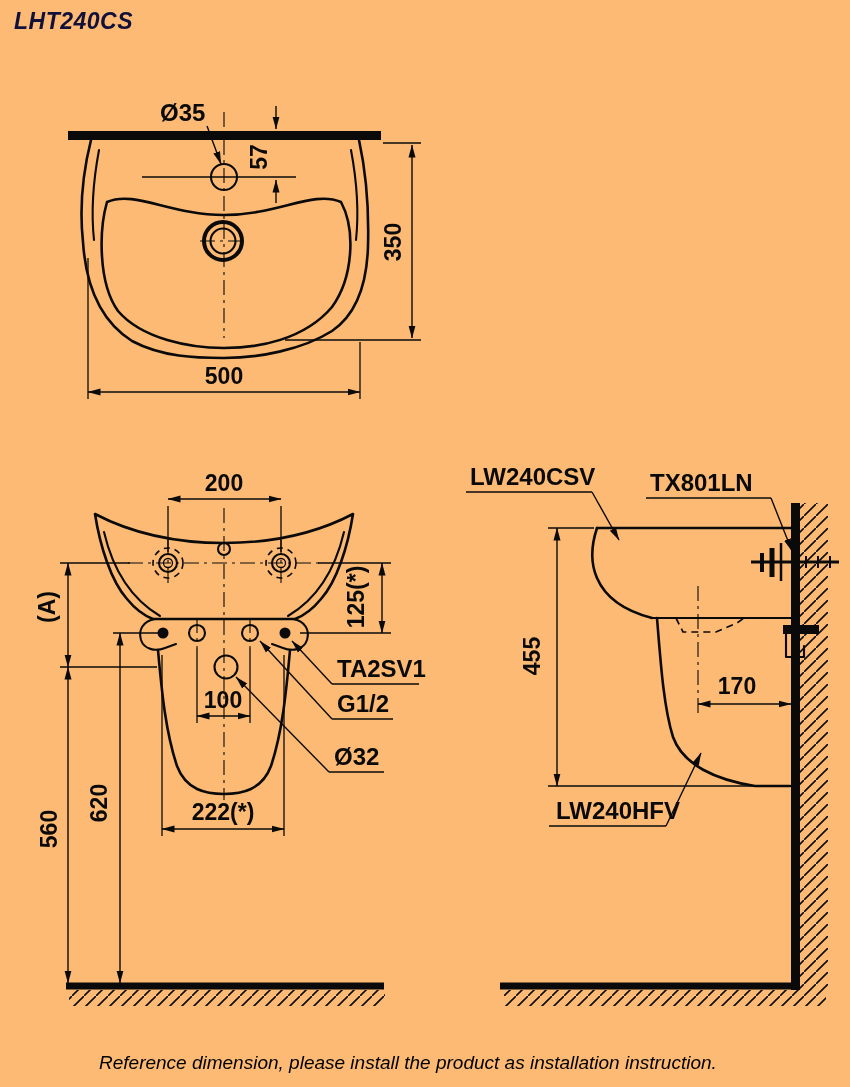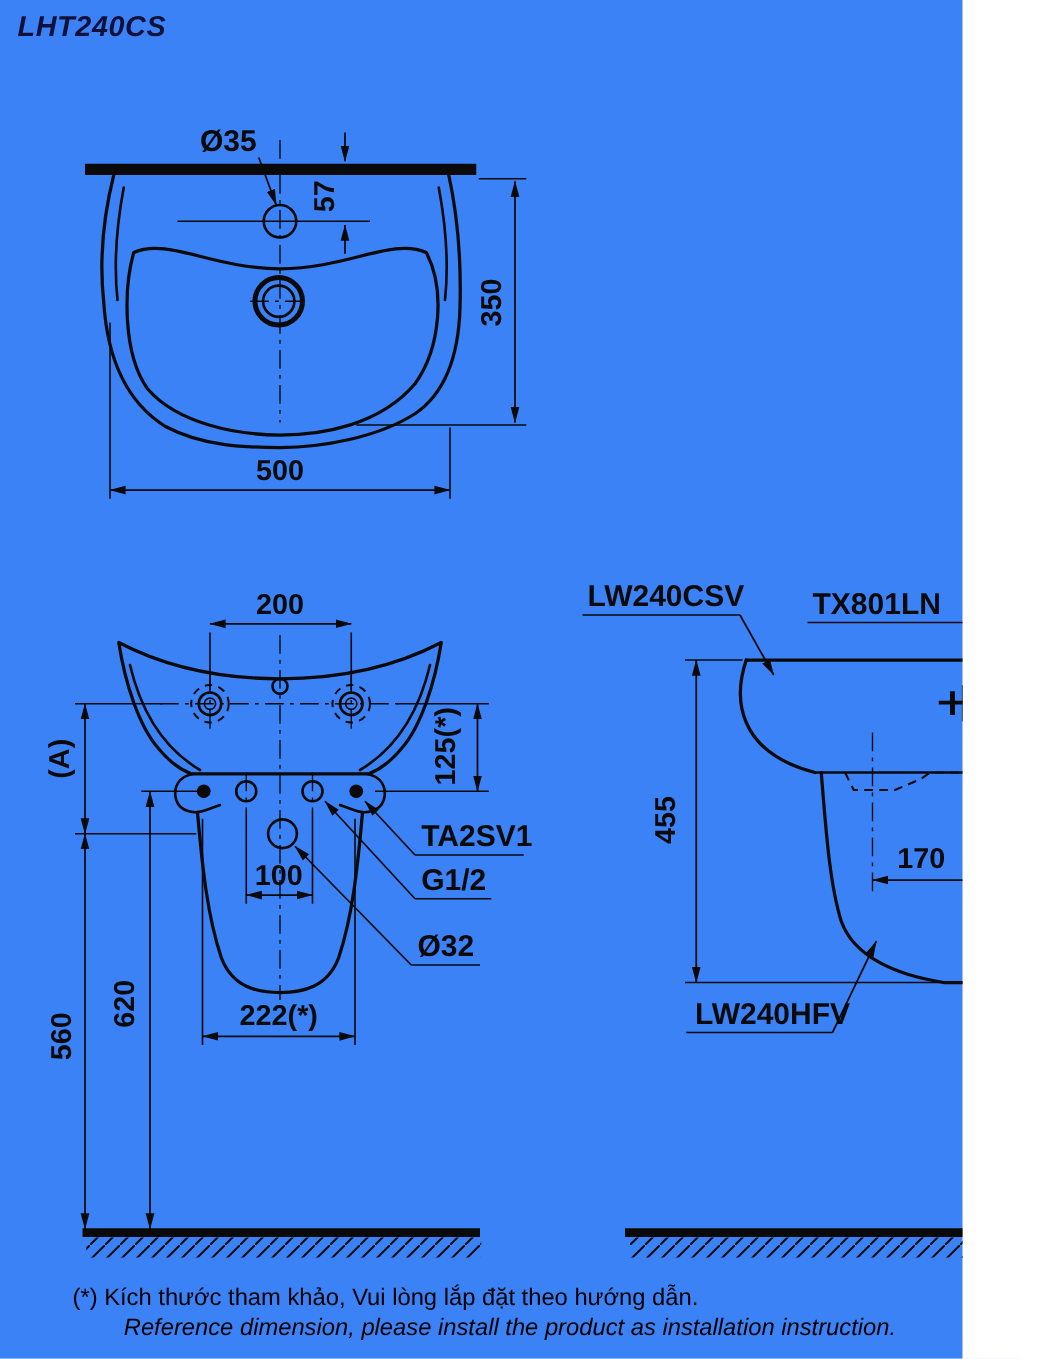--- a/index.html
+++ b/index.html
@@ -1,17 +1,17 @@
 <!DOCTYPE html>
 <html><head>
 <meta charset="utf-8">
 <style>
   html,body{margin:0;padding:0;background:#ffffff;}
-  .page{position:relative;width:754px;height:1087px;background:#3b82f6;overflow:hidden;
-        font-family:"Liberation Sans",sans-serif;color:#000;padding-left:16px;}
+  .page{position:relative;width:850px;height:1087px;background:#fdba74;overflow:hidden;
+        font-family:"Liberation Sans",sans-serif;color:#000;}
   .title{position:absolute;left:14px;top:8px;font-size:23px;font-weight:bold;font-style:italic;
          color:#10103a;letter-spacing:.5px;}
   .footnote-vi{position:absolute;left:58px;top:1028px;font-size:19px;color:#000;}
   .footnote-en{position:absolute;left:99px;top:1052px;font-size:19px;font-style:italic;color:#000;}
   svg{position:absolute;left:0;top:0;}
   .ol{fill:none;stroke:#0a0a0a;stroke-width:2.6;stroke-linecap:round;stroke-linejoin:round;}
   .ol2{fill:none;stroke:#0a0a0a;stroke-width:2.1;stroke-linecap:round;stroke-linejoin:round;}
   .thin{fill:none;stroke:#0a0a0a;stroke-width:1.3;}
   .dim{fill:none;stroke:#0a0a0a;stroke-width:1.4;}
   .cl{fill:none;stroke:#0a0a0a;stroke-width:1.1;stroke-dasharray:15 5 3 5;}
@@ -186,15 +186,14 @@
 
       <text x="556" y="819" class="ltext">LW240HFV</text>
       <line x1="549" y1="826" x2="666" y2="826" class="thin"></line>
       <path class="dim" marker-end="url(#arr)" d="M 666,826 L 701,753"></path>
 
       <line x1="500" y1="986" x2="800" y2="986" stroke="#0a0a0a" stroke-width="7"></line>
       <rect x="504" y="990" width="322" height="16" fill="url(#hatch)"></rect>
     </g>
   </svg>
 
-  <div class="footnote-vi">(*) Kích thước tham khảo, Vui lòng lắp đặt theo hướng dẫn.</div>
   <div class="footnote-en">Reference dimension, please install the product as installation instruction.</div>
 </div>
 
 </body></html>

